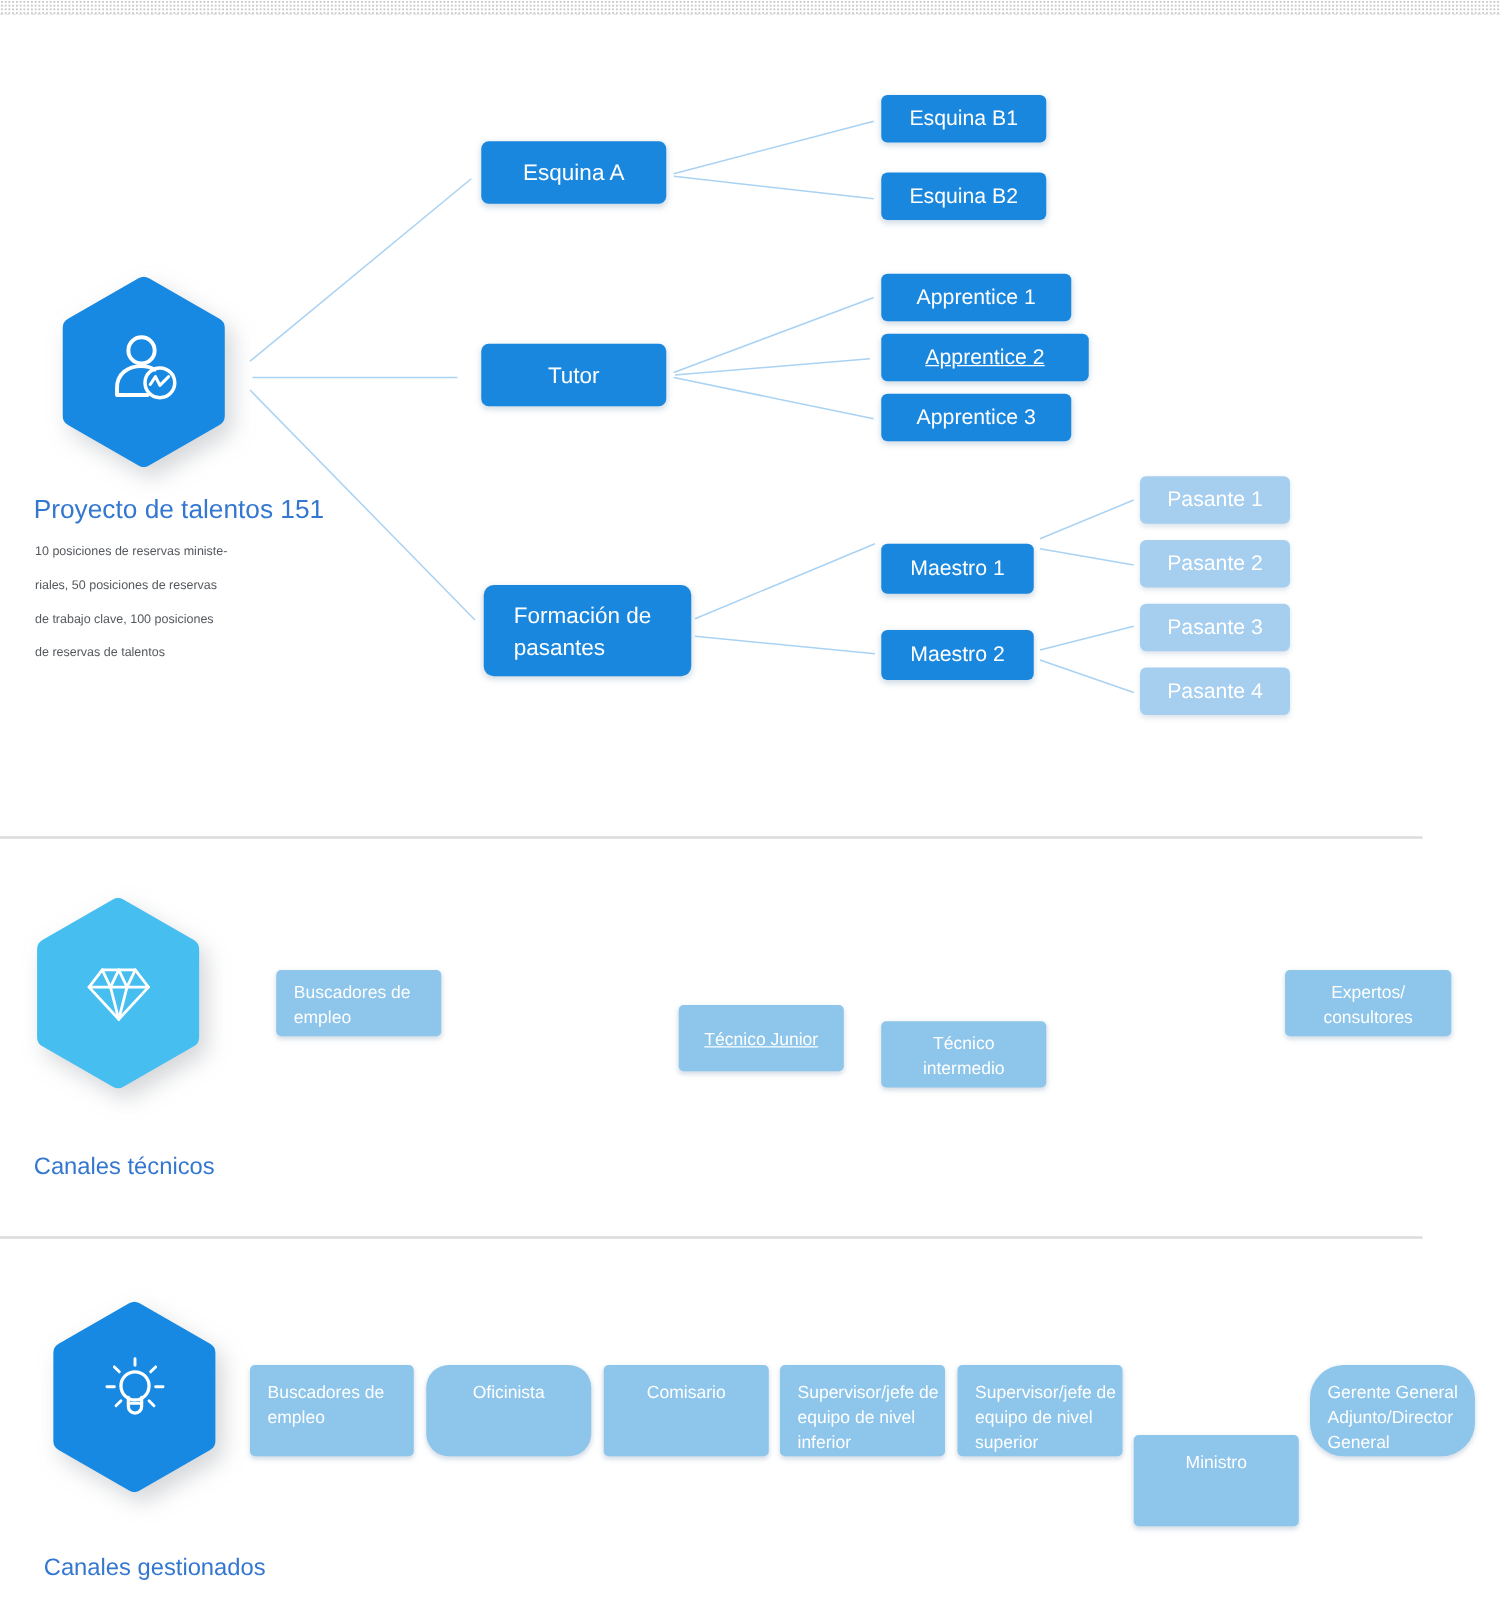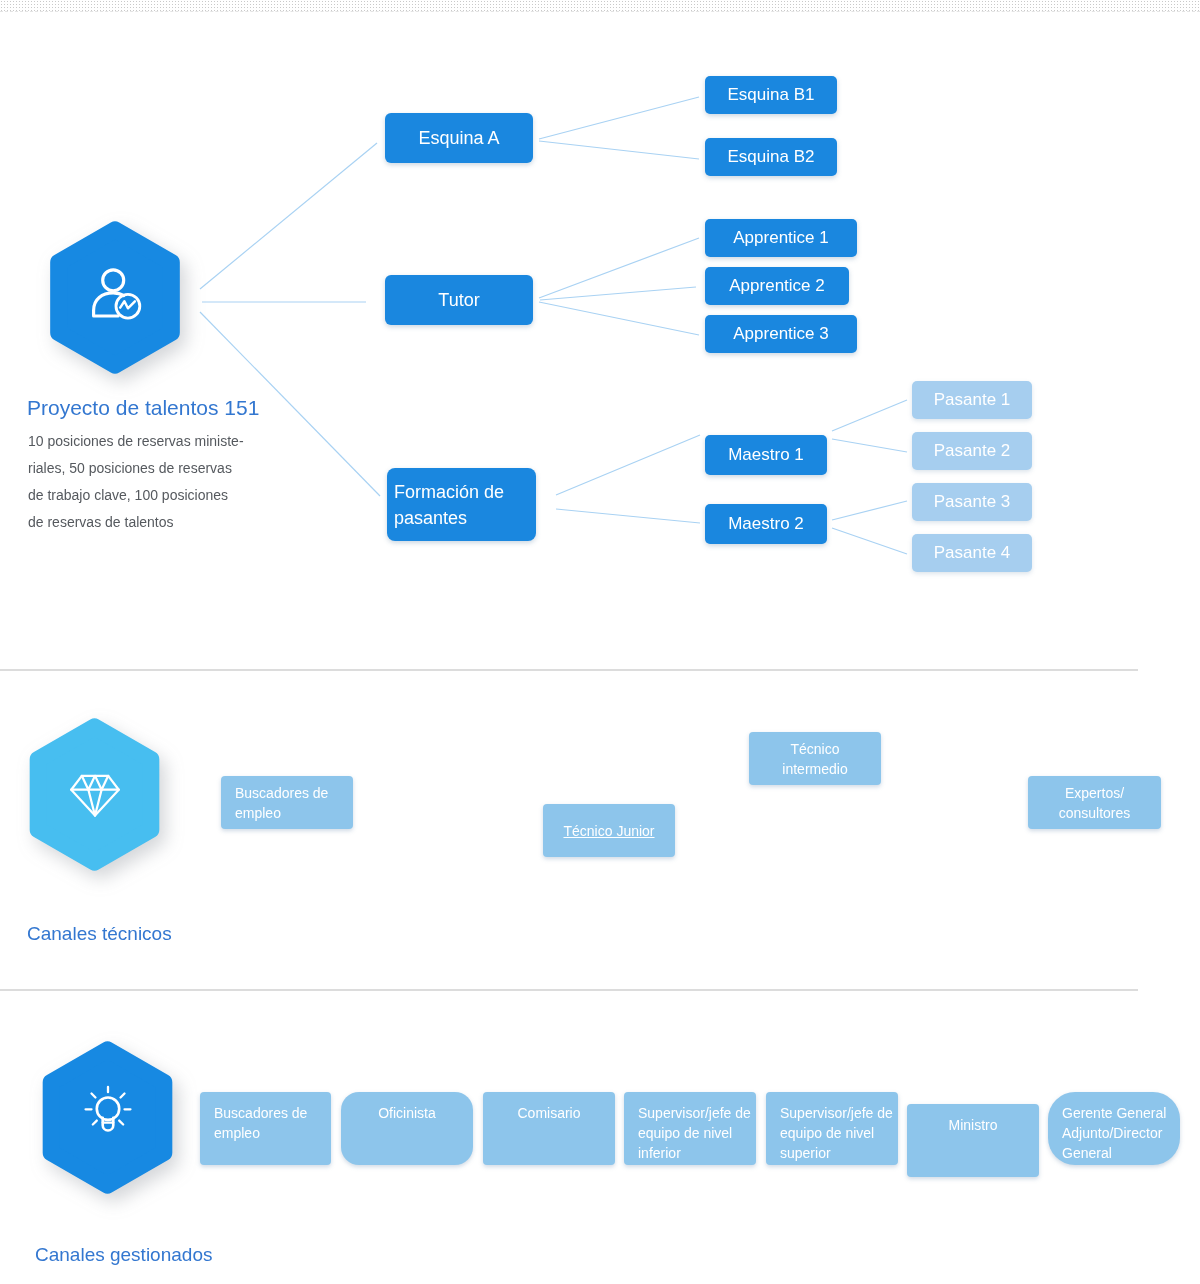--- a/index.html
+++ b/index.html
@@ -26,36 +26,36 @@
 
   
   .node{position:absolute;border-radius:6px;color:#fff;display:flex;
         align-items:center;justify-content:center;text-align:left;
         box-shadow:0 2px 5px rgba(70,110,150,.28);white-space:pre-line;}
   .node.dark{background:var(--box_dark_blue,#1A87DF);}
   .node.pale{background:var(--box_pale_blue,#A6CEEF);box-shadow:0 2px 4px rgba(120,150,180,.25);}
   .f18{font-size:18px;}
   .f17{font-size:17px;}
 
-  .formacion{justify-content:flex-start;text-align:left;padding-left:7px;
+  .formacion{justify-content:flex-start;text-align:left;padding-left:24px;
              line-height:26px;border-radius:8px;}
 
   
   .row-box{position:absolute;background:var(--box_mid_blue,#8DC5EB);color:#fff;
            border-radius:4px;font-size:14px;line-height:20px;display:flex;
            align-items:center;justify-content:center;text-align:center;
            white-space:pre-line;box-shadow:0 2px 4px rgba(120,150,180,.35);}
   .row-box.align-left{justify-content:flex-start;text-align:left;padding-left:14px;
            box-sizing:border-box;}
   .row-box.v-top{align-items:flex-start;padding-top:11px;box-sizing:border-box;}
 
   
   .section-title{position:absolute;color:var(--heading_blue,#3377D0);font-size:21px;}
   .section-label{position:absolute;color:var(--heading_blue,#3377D0);font-size:19px;margin-top:23px;}
-  .description{position:absolute;color:var(--body_gray,#55595E);font-size:14px;
+  .description{position:absolute;color:var(--body_gray,#55595E);font-size:10px;
                line-height:27px;}
   .description span{display:block;}
 
   .divider{position:absolute;height:2px;background:var(--divider_gray,#DCDCDC);}
 </style>
 </head>
 <body>
 
 <div class="page">
 
@@ -98,21 +98,21 @@
     <span>de trabajo clave, 100 posiciones</span>
     <span>de reservas de talentos</span>
   </div>
 
   <div class="node dark f18" style="left:385px;top:113px;width:148px;height:50px;">Esquina A</div>
   <div class="node dark f17" style="left:705px;top:76px;width:132px;height:38px;border-radius:5px;">Esquina B1</div>
   <div class="node dark f17" style="left:705px;top:138px;width:132px;height:38px;border-radius:5px;">Esquina B2</div>
 
   <div class="node dark f18" style="left:385px;top:275px;width:148px;height:50px;">Tutor</div>
   <div class="node dark f17" style="left:705px;top:219px;width:152px;height:38px;border-radius:5px;">Apprentice 1</div>
-  <div class="node dark f17" style="left:705px;top:267px;width:144px;height:38px;border-radius:5px;">Apprentice 2</div>
+  <div class="node dark f17" style="left:705px;top:267px;width:166px;height:38px;border-radius:5px;text-decoration:underline;">Apprentice 2</div>
   <div class="node dark f17" style="left:705px;top:315px;width:152px;height:38px;border-radius:5px;">Apprentice 3</div>
 
   <div class="node dark f18 formacion" style="left:387px;top:468px;width:142px;height:73px;">Formación de
 pasantes</div>
   <div class="node dark f17" style="left:705px;top:415px;width:122px;height:40px;border-radius:5px;margin-top:20px;">Maestro 1</div>
   <div class="node dark f17" style="left:705px;top:504px;width:122px;height:40px;border-radius:5px;">Maestro 2</div>
 
   <div class="node pale f17" style="left:912px;top:381px;width:120px;height:38px;border-radius:5px;">Pasante 1</div>
   <div class="node pale f17" style="left:912px;top:432px;width:120px;height:38px;border-radius:5px;">Pasante 2</div>
   <div class="node pale f17" style="left:912px;top:483px;width:120px;height:38px;border-radius:5px;">Pasante 3</div>
@@ -131,21 +131,21 @@
       <line x1="40" y1="45" x2="50" y2="84" stroke-width="3.4"></line>
       <line x1="60" y1="45" x2="50" y2="84" stroke-width="3.4"></line>
     </svg>
   </div>
 
   <div class="section-label" style="left:27px;top:900px;">Canales técnicos</div>
 
   <div class="row-box align-left" style="left:221px;top:776px;width:132px;height:53px;">Buscadores de
 empleo</div>
   <div class="row-box" style="left:543px;top:804px;width:132px;height:53px;text-decoration:underline;">Técnico Junior</div>
-  <div class="row-box" style="left:705px;top:732px;width:132px;height:53px;margin-left:44px;">Técnico
+  <div class="row-box" style="left:705px;top:817px;width:132px;height:53px;">Técnico
 intermedio</div>
   <div class="row-box" style="left:1028px;top:776px;width:133px;height:53px;">Expertos/
 consultores</div>
 
   <div class="divider" style="left:0;top:989px;width:1138px;"></div>
 
   <div class="hexwrap" style="left:35px;top:1040px;width:145px;height:155px;">
     <svg width="145" height="155" viewBox="0 0 100 110">
       <polygon class="hex-fill-primary" points="50,7 90,30 90,80 50,103 10,80 10,30" stroke-width="12" stroke-linejoin="round"></polygon>
     </svg>
@@ -168,18 +168,18 @@
   <div class="row-box align-left v-top" style="left:200px;top:1092px;width:131px;height:73px;">Buscadores de
 empleo</div>
   <div class="row-box v-top" style="left:341px;top:1092px;width:132px;height:73px;border-radius:18px;">Oficinista</div>
   <div class="row-box v-top" style="left:483px;top:1092px;width:132px;height:73px;">Comisario</div>
   <div class="row-box align-left v-top" style="left:624px;top:1092px;width:132px;height:73px;">Supervisor/jefe de
 equipo de nivel
 inferior</div>
   <div class="row-box align-left v-top" style="left:766px;top:1092px;width:132px;height:73px;">Supervisor/jefe de
 equipo de nivel
 superior</div>
-  <div class="row-box v-top" style="left:907px;top:1104px;width:132px;height:73px;">Ministro</div>
+  <div class="row-box v-top" style="left:907px;top:1148px;width:132px;height:73px;">Ministro</div>
   <div class="row-box align-left v-top" style="left:1048px;top:1092px;width:132px;height:73px;border-radius:27px;">Gerente General
 Adjunto/Director
 General</div>
 
 </div>
 
 </body></html>

